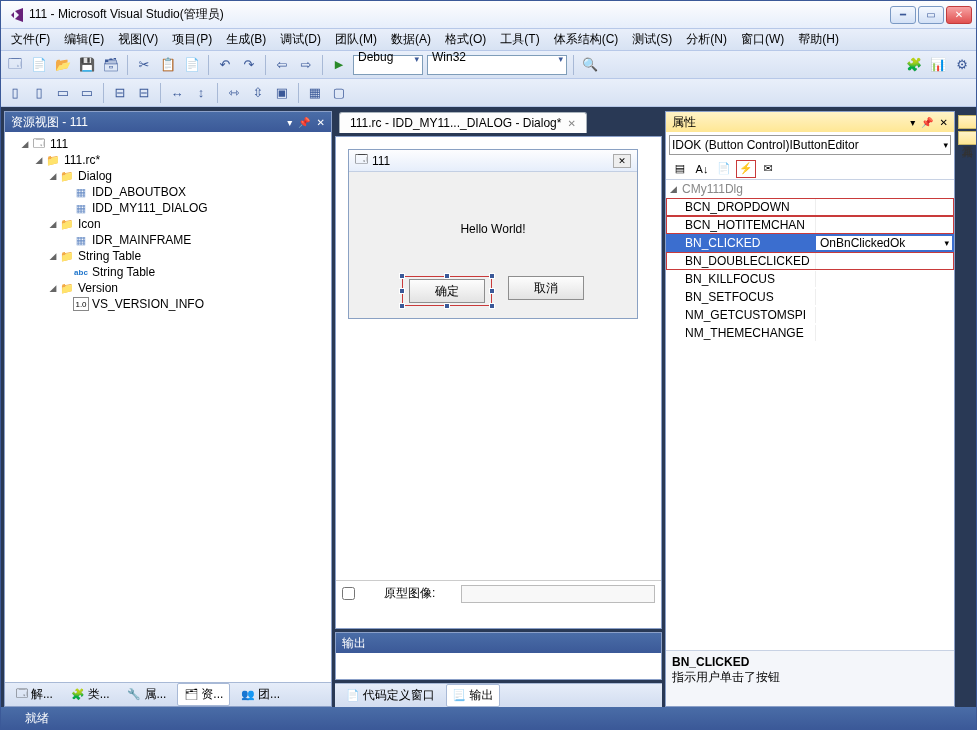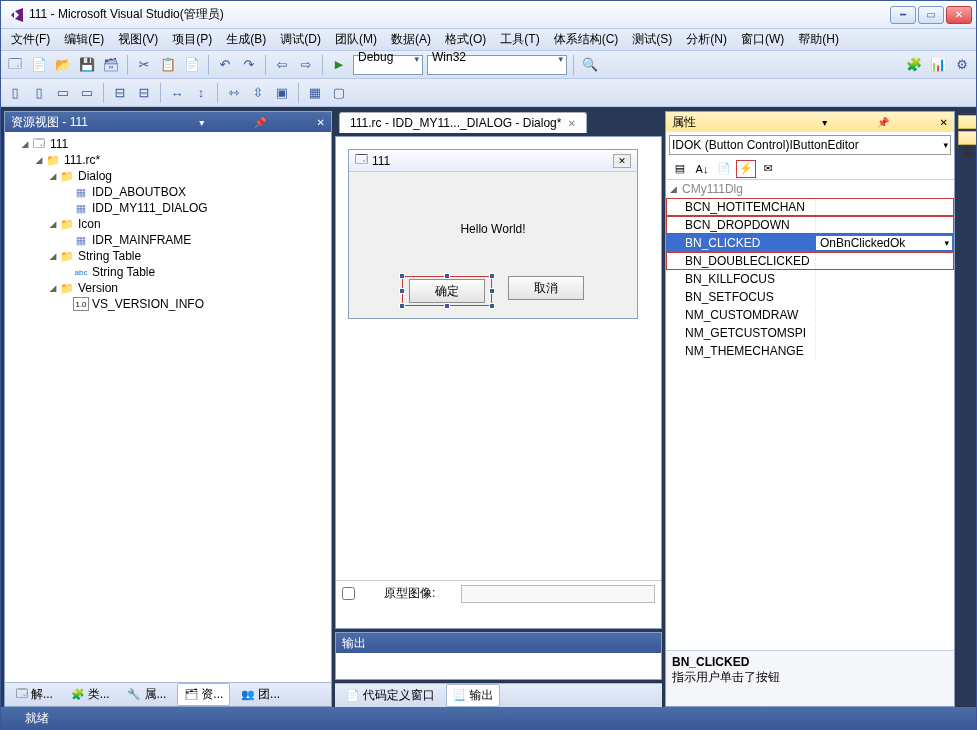--- a/index.html
+++ b/index.html
@@ -23,21 +23,21 @@
 .tsep { width:1px; height:20px; background:#a8b9d6; margin:0 2px;}
 .tcombo { height: 20px; border: 1px solid #7f9db9; background: #fff; padding: 0 16px 10px 4px; display:flex; align-items:flex-end; position:relative; min-width:70px;}
 .tcombo::after { content:"▾"; position:absolute; right:3px; font-size:9px; color:#3b5998;}
 .tbtn.green { color:#2a8a2a; font-size:11px;}
 
 
 .main { flex:1; display:flex; background:#293955; overflow:hidden; border-top:4px solid #293955;}
 
 
 .panel { background:#fff; display:flex; flex-direction:column; border:1px solid #8ba0c8; margin:0 3px;}
-.panelhdr { height:20px; background: linear-gradient(#4a6da7,#3b5998); color:#fff; display:flex; align-items:center; padding:0 6px; font-size:11px;gap:44px;}
+.panelhdr { height:20px; background: linear-gradient(#4a6da7,#3b5998); color:#fff; display:flex; align-items:center; padding:0 6px; font-size:11px;}
 .panelhdr.light { background:linear-gradient(#fff3c7,#ffe794); color:#000;}
 .panelhdr .spacer{flex:1;}
 .panelhdr .pbtn{ color:inherit; font-size:10px; margin-left:6px; cursor:pointer;}
 
 
 .restree { flex:1; overflow:auto; padding:4px 2px; background:#fff;}
 .tn { display:flex; align-items:center; white-space:nowrap; padding:1px 0; cursor:pointer;}
 .tn .exp{ width:12px; text-align:center; color:#666; font-size:9px;}
 .tn .ico{ width:16px; height:14px; margin-right:3px; display:flex; align-items:center; justify-content:center; font-size:11px;}
 .ind1{padding-left:12px;} .ind2{padding-left:26px;} .ind3{padding-left:40px;} .ind4{padding-left:54px;}
@@ -236,21 +236,21 @@
           <span class="ico doc">▦</span>
           <span>IDR_MAINFRAME</span>
         </div>
       <div class="tn ind3">
           <span class="exp">◢</span>
           <span class="ico folder">📁</span>
           <span>String Table</span>
         </div>
       <div class="tn ind4">
           <span class="exp"></span>
-          <span class="ico" style="color:#2277cc;font-size:8px;font-weight:normal">abc</span>
+          <span class="ico" style="color:#2277cc;font-size:8px;font-weight:bold">abc</span>
           <span>String Table</span>
         </div>
       <div class="tn ind3">
           <span class="exp">◢</span>
           <span class="ico folder">📁</span>
           <span>Version</span>
         </div>
       <div class="tn ind4">
           <span class="exp"></span>
           <span class="ico" style="font-size:8px;border:1px solid #888">1.0</span>
@@ -358,45 +358,41 @@
       <div class="pbtn2">📄</div>
       <div class="pbtn2 hl">⚡</div>
       <div class="pbtn2">✉</div>
     </div>
     <div class="proplist">
       <div class="pgrp">
           <span class="exp">◢</span>
           <span>CMy111Dlg</span>
         </div>
       <div class="pitem hlred">
+          <div class="k">BCN_DROPDOWN</div>
+          <div class="v"></div>
+        </div>
+      <div class="pitem hlred">
           <div class="k">BCN_HOTITEMCHAN</div>
-          <div class="v"></div>
-        </div>
-      <div class="pitem hlred">
-          <div class="k">BCN_DROPDOWN</div>
           <div class="v"></div>
         </div>
       <div class="pitem sel">
           <div class="k">BN_CLICKED</div>
           <div class="v">OnBnClickedOk</div>
         </div>
       <div class="pitem hlred">
           <div class="k">BN_DOUBLECLICKED</div>
           <div class="v"></div>
         </div>
       <div class="pitem">
           <div class="k">BN_KILLFOCUS</div>
           <div class="v"></div>
         </div>
       <div class="pitem">
           <div class="k">BN_SETFOCUS</div>
-          <div class="v"></div>
-        </div>
-      <div class="pitem">
-          <div class="k">NM_CUSTOMDRAW</div>
           <div class="v"></div>
         </div>
       <div class="pitem">
           <div class="k">NM_GETCUSTOMSPI</div>
           <div class="v"></div>
         </div>
       <div class="pitem">
           <div class="k">NM_THEMECHANGE</div>
           <div class="v"></div>
         </div>

